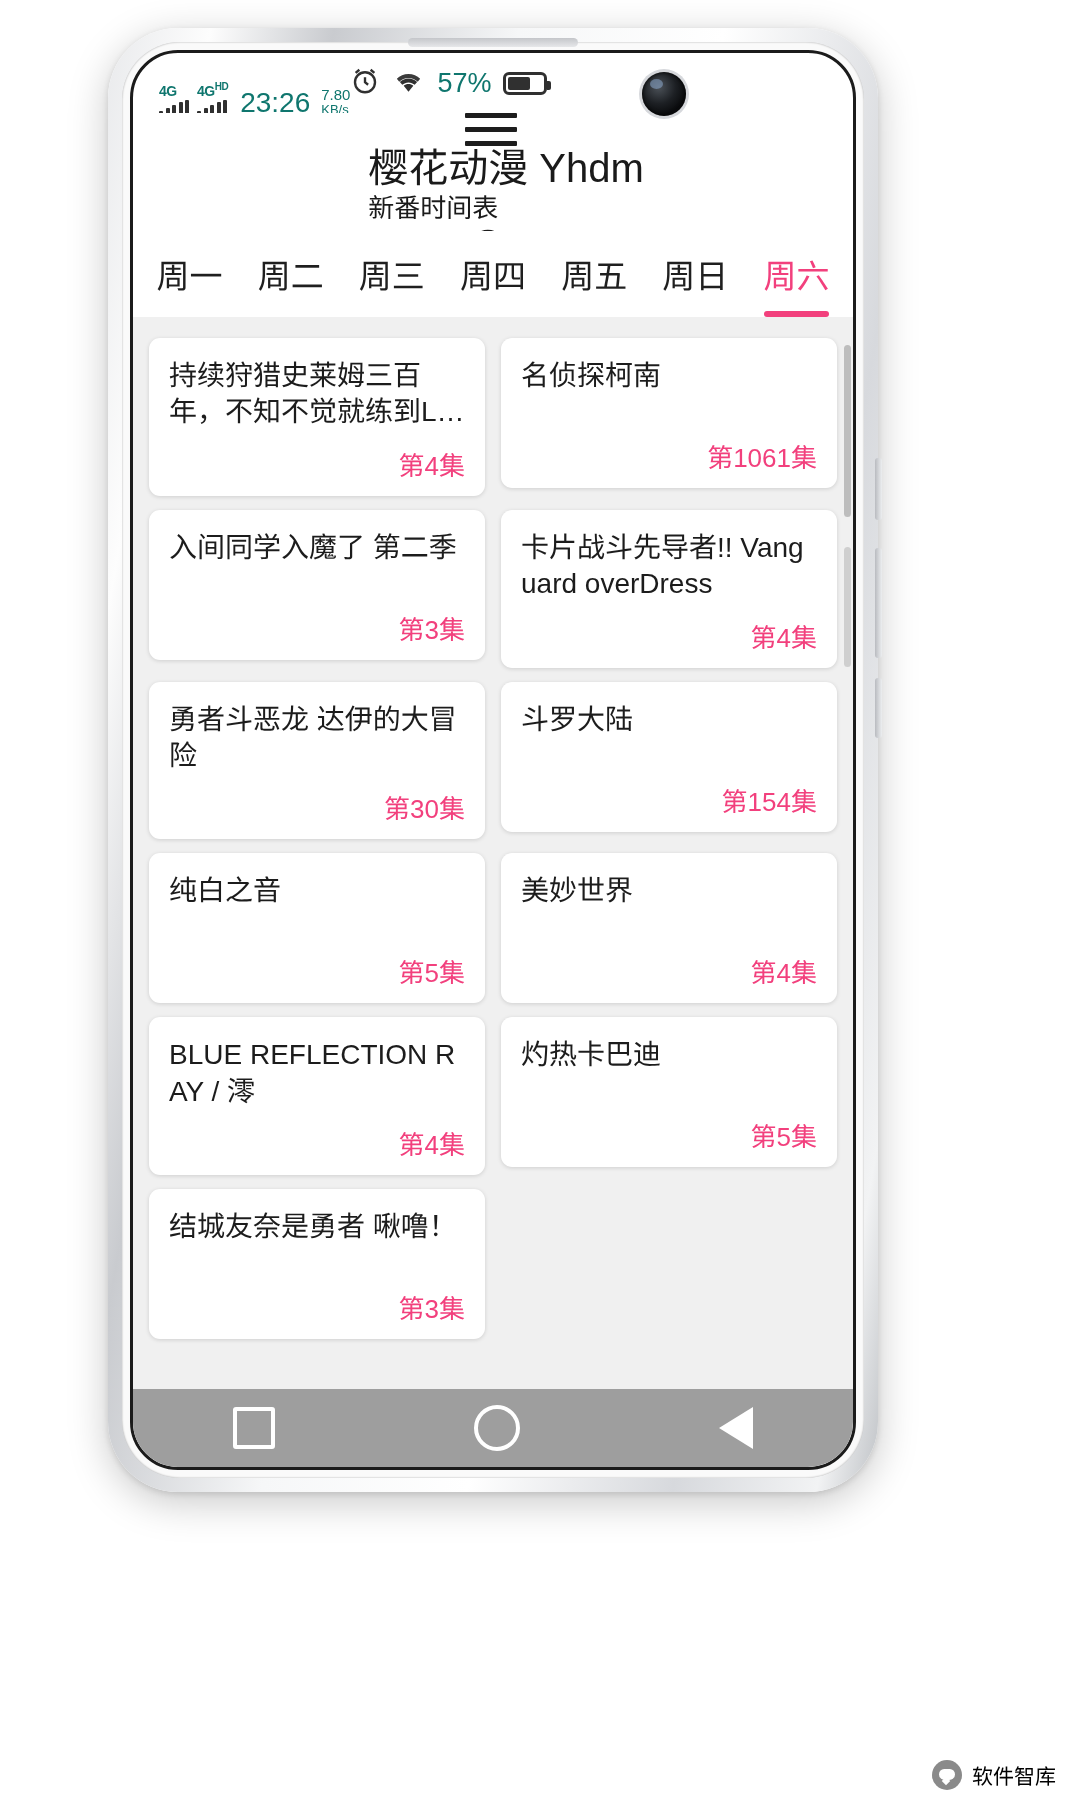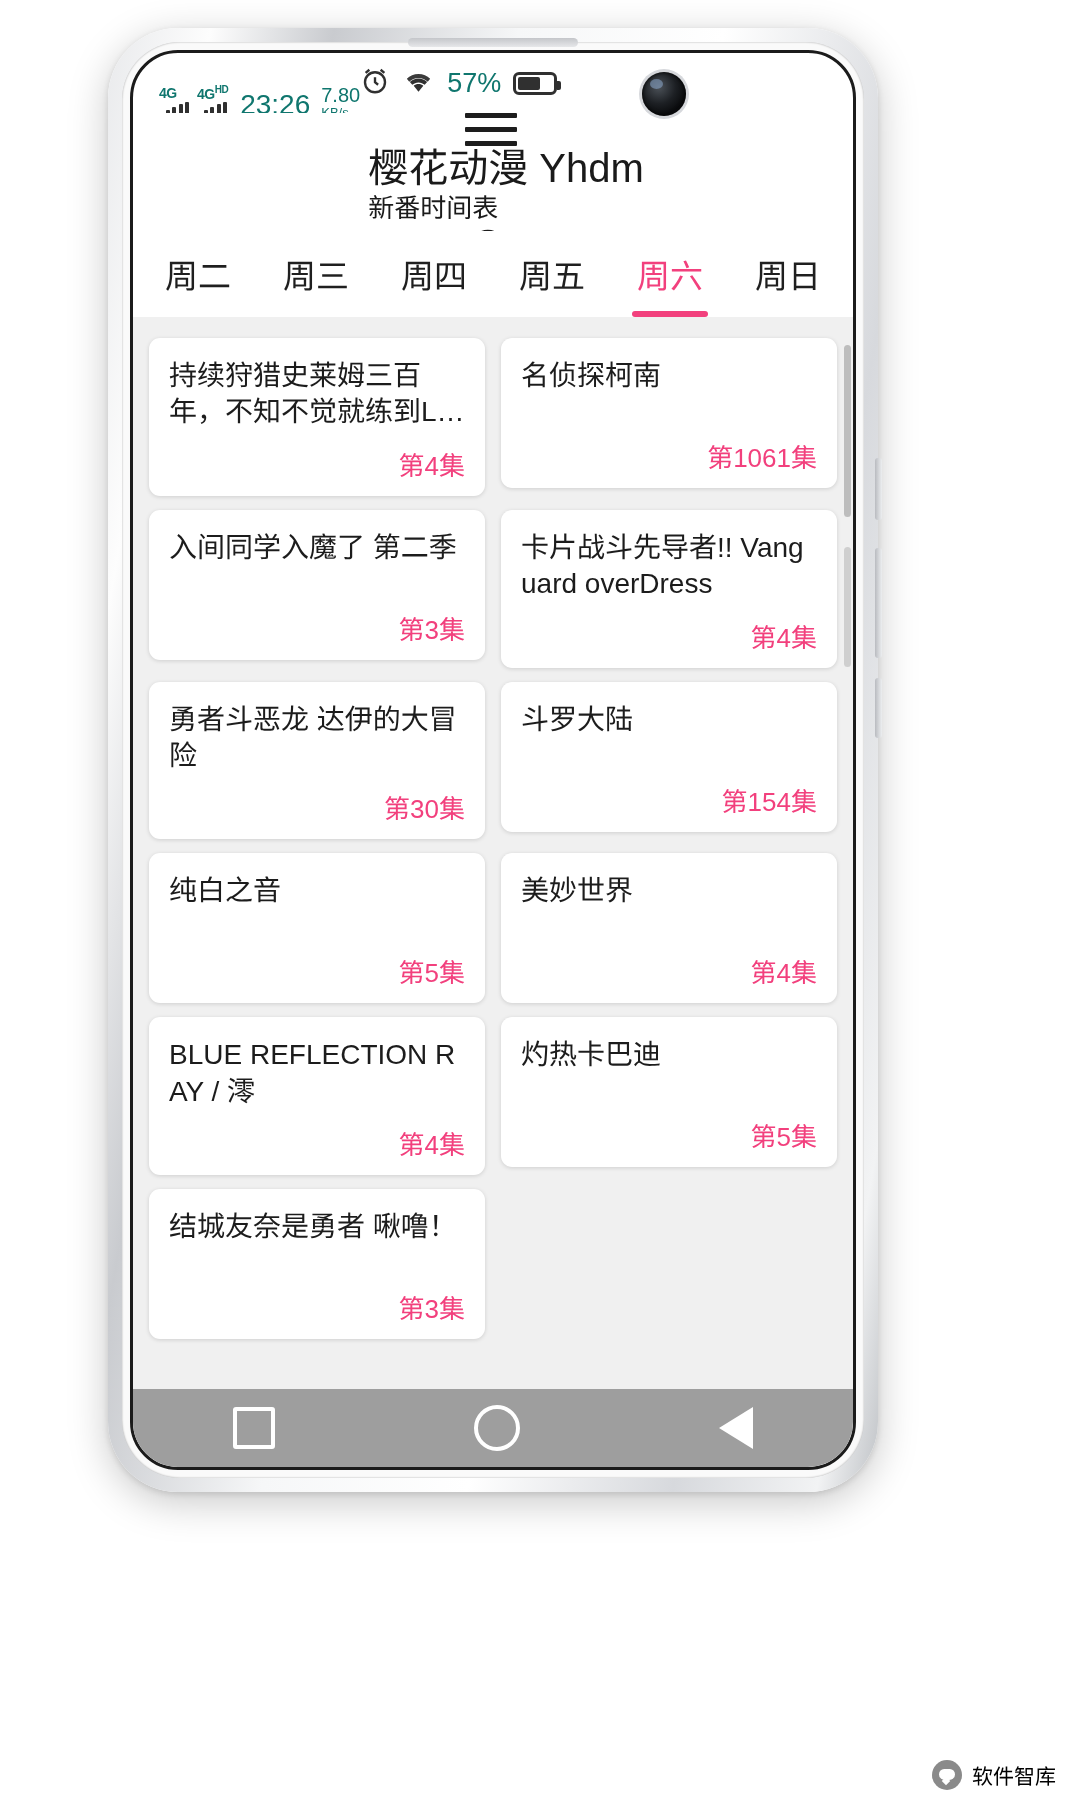--- a/index.html
+++ b/index.html
@@ -60,21 +60,21 @@
   .sig-group{display:flex;flex-direction:column;align-items:flex-start;line-height:1;}
   .sig-label{font-size:14px;font-weight:bold;letter-spacing:-.5px;margin-bottom:2px;}
   .sig-label sup{font-size:10px;}
   .bars{display:flex;align-items:flex-end;gap:2.5px;height:17px;}
   .bars i{width:4px;background:#303030;border-radius:1px;display:block;}
   .bars i:nth-child(1){height:6px}.bars i:nth-child(2){height:9px}
   .bars i:nth-child(3){height:12px}.bars i:nth-child(4){height:15px}
   .bars i:nth-child(5){height:17px}
   .clock{font-size:28px;font-weight:400;letter-spacing:0;margin-left:4px;line-height:1;}
   .netspeed{display:flex;flex-direction:column;line-height:1.05;margin-left:3px;}
-  .netspeed .v{font-size:20px;margin-top:38px;}
+  .netspeed .v{font-size:15px;margin-top:38px;}
   .netspeed .u{font-size:13px;}
   .sb-right{display:flex;align-items:center;gap:12px;}
   .batt-pct{font-size:27px;}
   .batt-icon{position:relative;width:44px;height:23px;border:3px solid #303030;border-radius:6px;box-sizing:border-box;}
   .batt-icon::after{content:"";position:absolute;right:-7px;top:6px;width:4px;height:9px;background:#303030;border-radius:0 2px 2px 0;}
   .batt-fill{position:absolute;left:2px;top:2px;bottom:2px;width:56%;background:#303030;border-radius:2px;}
 
   
   .appbar{
     position:absolute;left:0;top:60px;width:100%;height:118px;
@@ -219,37 +219,40 @@
           <svg width="54" height="54" viewBox="0 0 24 24" fill="none" stroke="#1d1d1d" stroke-width="2.1" stroke-linecap="round">
             <circle cx="10.6" cy="10.6" r="6.6"></circle>
               <path d="M15.6 15.6 21 21"></path>
           </svg>
         </span>
       </div>
     </div>
 
     <div class="tabs">
       <div class="tab">
+          <span>周一</span>
+        </div>
+      <div class="tab">
           <span>周二</span>
         </div>
       <div class="tab">
           <span>周三</span>
         </div>
       <div class="tab">
           <span>周四</span>
         </div>
       <div class="tab">
           <span>周五</span>
+        </div>
+      <div class="tab">
+          <span>周日</span>
         </div>
       <div class="tab active">
           <span>周六</span>
           <span class="ind"></span>
-        </div>
-      <div class="tab">
-          <span>周日</span>
         </div>
     </div>
 
     <div class="content">
       <div class="grid">
 
         <div class="cell">
           <div class="card tall">
             <div class="card-title">持续狩猎史莱姆三百年，不知不觉就练到L…</div>
             <div class="card-ep">第4集</div>

